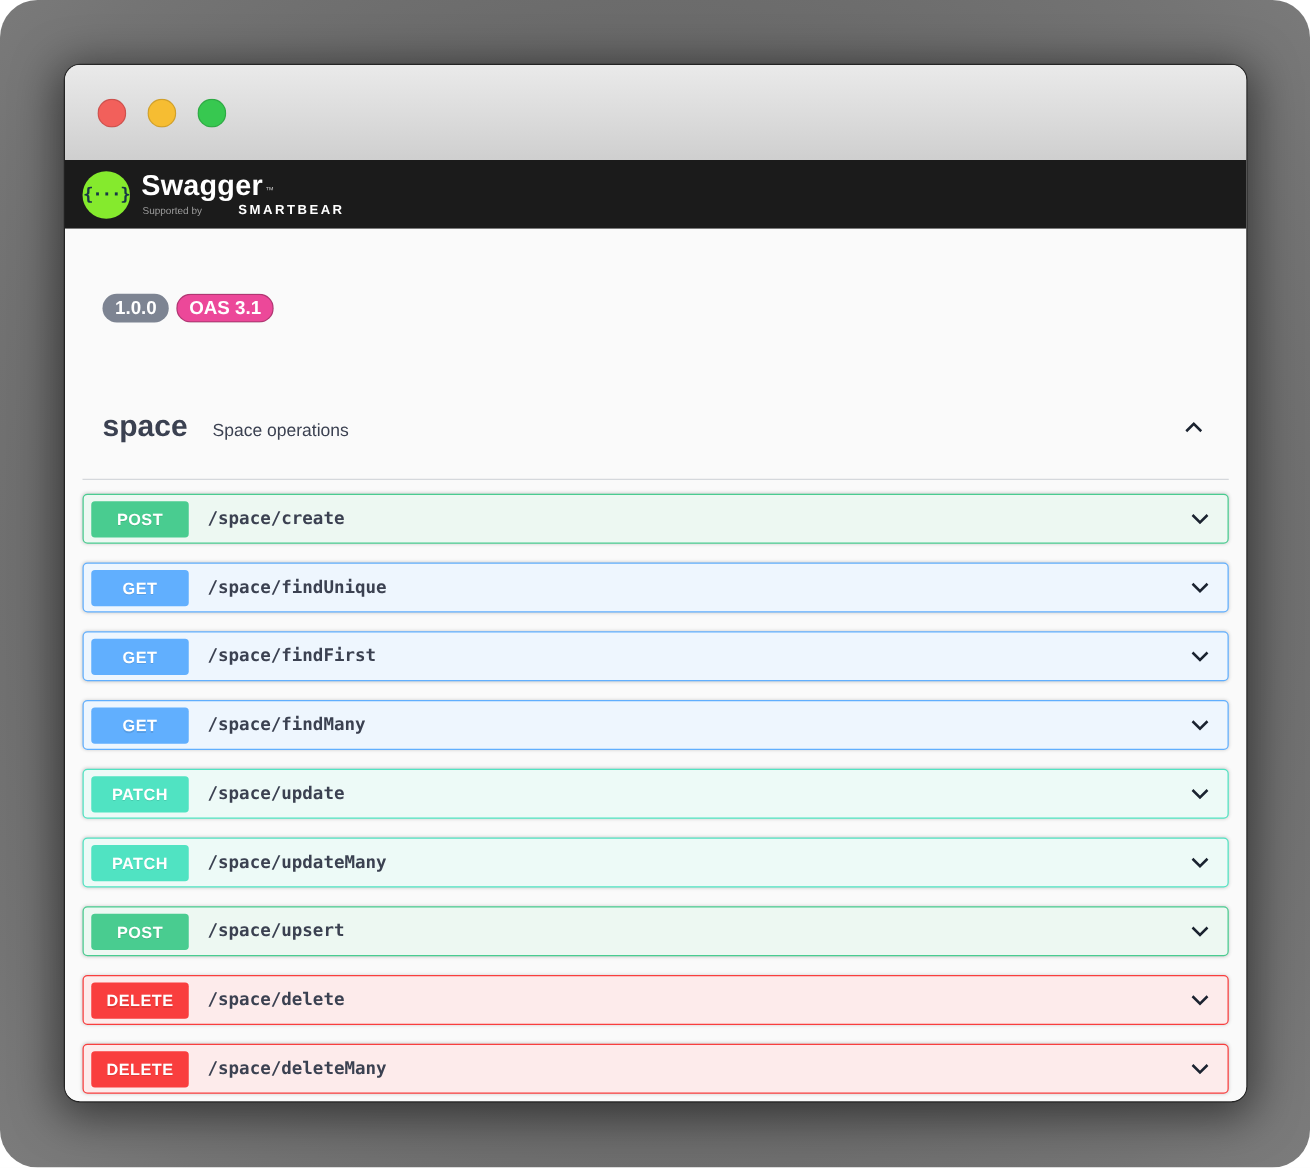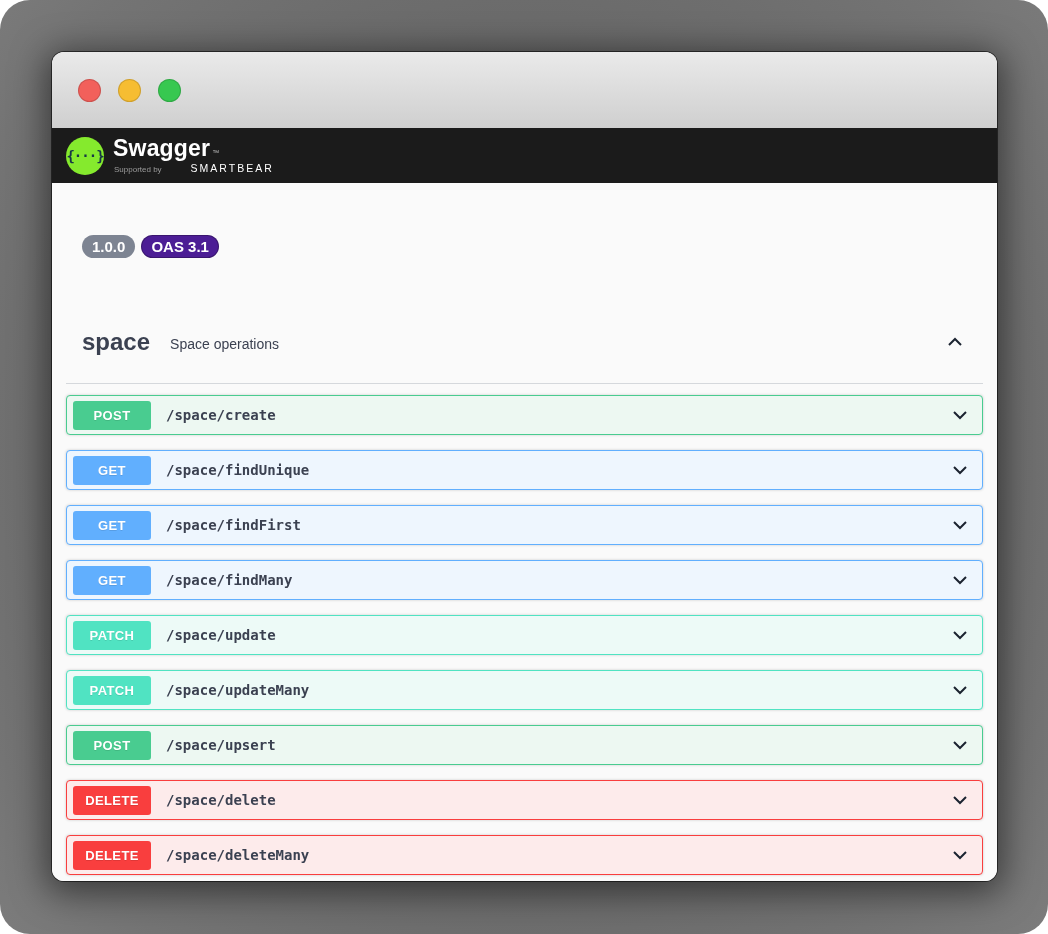--- a/index.html
+++ b/index.html
@@ -49,21 +49,21 @@
     font-family: "DejaVu Sans Mono", monospace;
     font-weight: bold; font-size: 14px; color: #173647;
     letter-spacing: -1px;
   }
   .brand-block { display: flex; flex-direction: column; line-height: 1; }
   .brand-row { display: flex; align-items: flex-start; }
   .brand-name { color: #ffffff; font-size: 23px; font-weight: 600; letter-spacing: .2px; text-align: center; }
   .brand-tm { color: #bdbdbd; font-size: 7px; margin-top: 12px; margin-left: 2px; }
   .sub-row { display: flex; align-items: baseline; margin-top: 3px; margin-left: 1px; }
   .supported-by { color: #9c9c9c; font-size: 8px; margin-right: 5px; }
-  .sponsor { color: #ffffff; font-size: 10.5px; font-weight: 400; letter-spacing: 2px; padding-left: 24px; }
+  .sponsor { color: #ffffff; font-size: 10.5px; font-weight: 700; letter-spacing: 2px; padding-left: 24px; }
 
   
   .content { flex: 1; background: #fafafa; padding: 0 14px; overflow: hidden; }
 
   .info { margin: 50px 0 0 4px; display: flex; align-items: flex-start; }
   .api-title { font-size: 34px; font-weight: 700; color: #3b4151; line-height: 40px; letter-spacing: .2px; }
   .badges { display: flex; margin-left: 12px; margin-top: 2px; }
   .pill {
     color: #ffffff; font-size: 15px; font-weight: 700;
     padding: 4px 10px; border-radius: 57px; line-height: 1;
@@ -133,21 +133,21 @@
           <span class="sponsor">SMARTBEAR</span>
         </div>
       </div>
     </div>
 
     <div class="content">
 
       <div class="info">
         <div class="badges">
           <span class="pill pill-version" style="background: rgb(125, 132, 146);">1.0.0</span>
-          <span class="pill pill-oas" style="background: #4c1d95;">OAS 3.1</span>
+          <span class="pill pill-oas" style="background: #ec4899;">OAS 3.1</span>
         </div>
       </div>
 
       <div class="section-header">
         <span class="section-name">space</span>
         <span class="section-desc">Space operations</span>
         <span class="section-chevron">
           <svg class="chev" width="20" height="20" viewBox="0 0 20 20">
             <polyline points="4,13 10,7 16,13" fill="none" stroke="#1b2330" stroke-width="2"></polyline>
           </svg>

